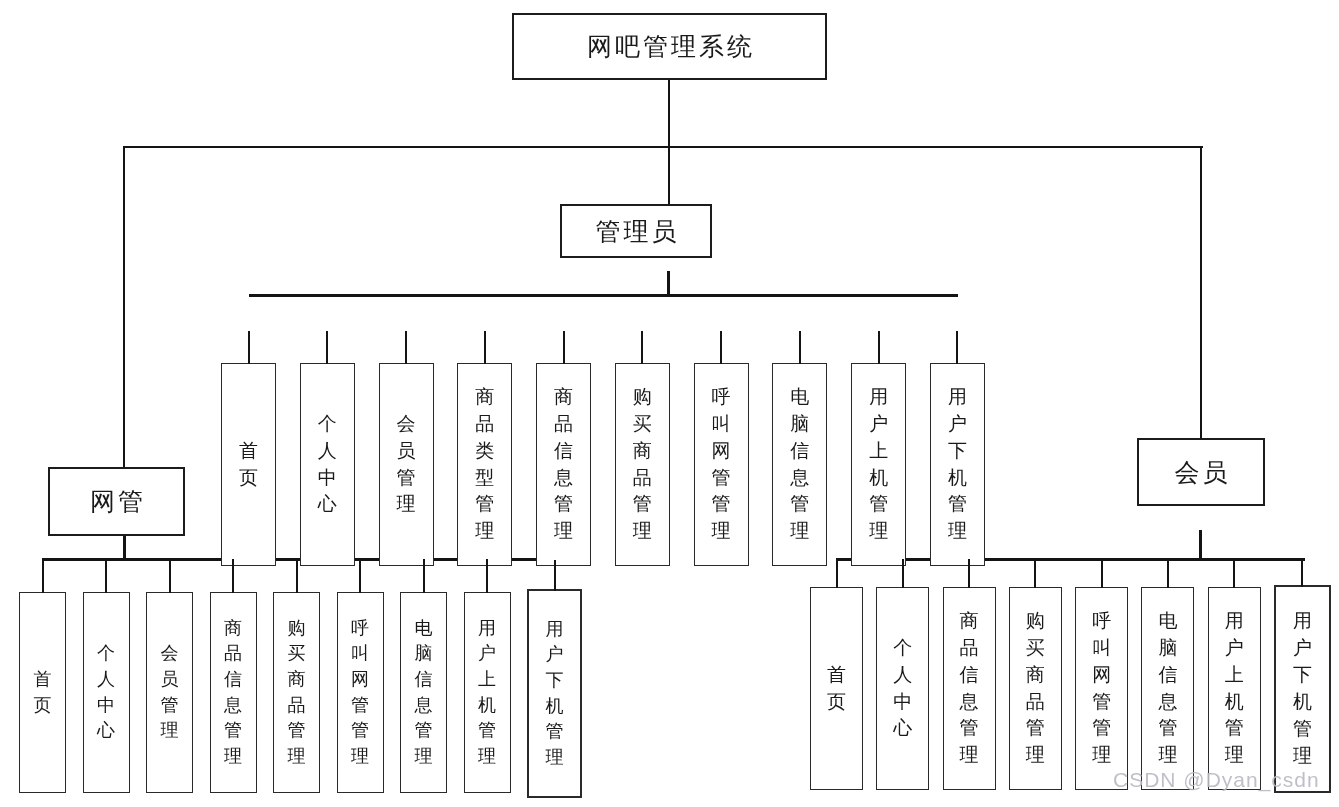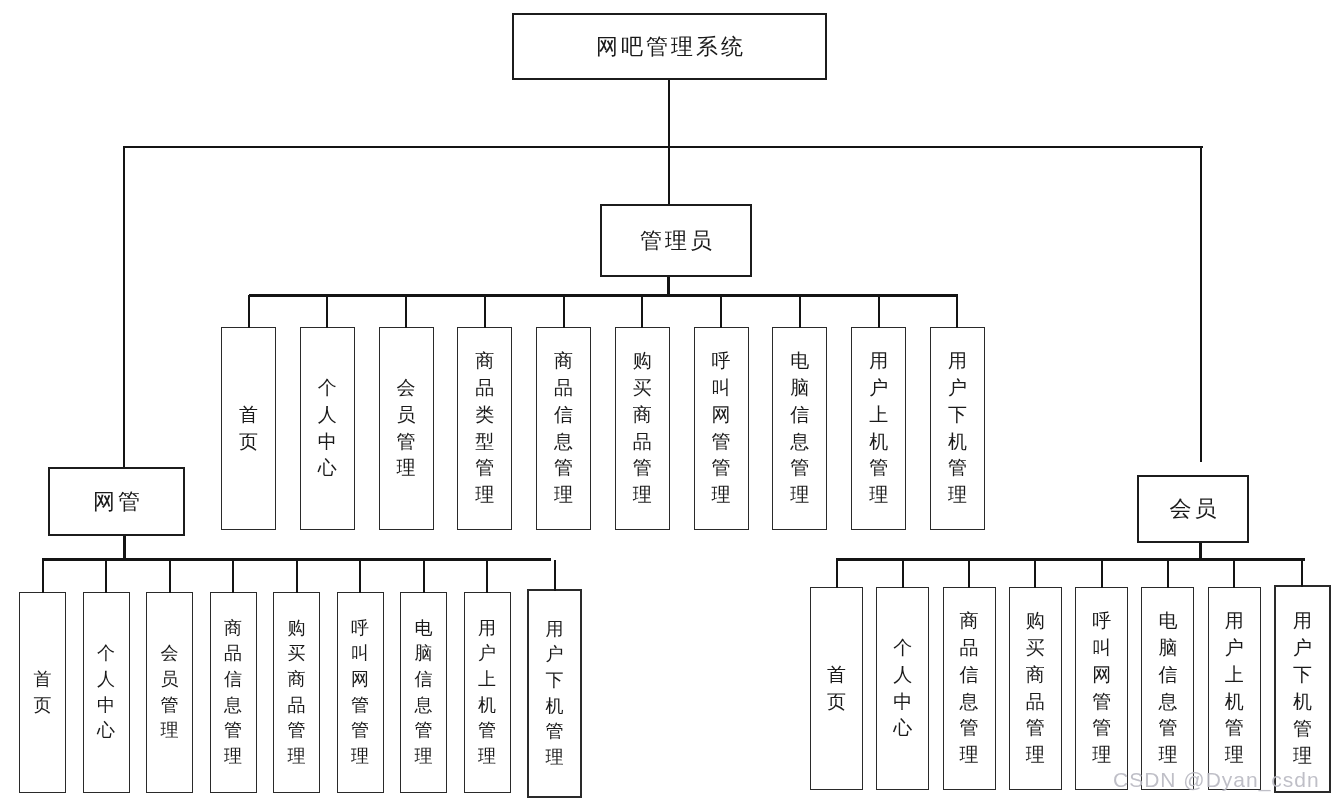--- a/index.html
+++ b/index.html
@@ -8,28 +8,28 @@
 
   
   .hl{position:absolute;height:2px;background:#141414;}
   .vl{position:absolute;width:2px;background:#141414;}
   .hl.thick{height:3px;}
   .vl.thick{width:3px;}
 
   
   .pbox{position:absolute;box-sizing:border-box;background:#ffffff;border:2px solid #1c1c1c;
         display:flex;align-items:center;justify-content:center;
-        font-size:22px;color:#1a1a1a;letter-spacing:3px;text-indent:3px;z-index:2;}
+        font-size:25px;color:#1a1a1a;letter-spacing:3px;text-indent:3px;z-index:2;}
 
   .row{position:absolute;display:flex;justify-content:space-between;z-index:2;}
   .node{position:relative;box-sizing:border-box;background:#ffffff;border:1.5px solid #2a2a2a;
         display:flex;align-items:center;justify-content:center;color:#1a1a1a;}
   .node::before{content:"";position:absolute;left:calc(50% - 1px);width:2px;background:#141414;}
 
-  .row-admin .node{width:55px;height:203px;font-size:19px;}
+  .row-admin .node{width:55px;height:203px;font-size:19px;margin-top:36px;}
   .row-admin .node::before{top:-33px;height:33px;}
 
   .row-left .node{width:47px;height:201px;font-size:18px;}
   .row-left .node::before{top:-34px;height:34px;}
   .row-left .node.big{width:55px;height:209px;margin-top:-3px;border-width:2.5px;}
   .row-left .node.big::before{top:-31px;height:31px;}
 
   .row-right .node{width:53px;height:203px;font-size:19px;}
   .row-right .node::before{top:-29px;height:29px;}
   .row-right .node.big{width:57px;height:208px;margin-top:-2px;border-width:2.5px;}
@@ -58,29 +58,29 @@
   <div class="vl thick" style="left:123px;top:536px;height:22px"></div>
   <div class="hl thick" style="left:42px;top:558px;width:509px"></div>
 
   <div class="vl thick" style="left:1199px;top:530px;height:28px"></div>
   <div class="hl thick" style="left:836px;top:558px;width:469px"></div>
 
   <div class="pbox" style="left:512px;top:13px;width:315px;height:67px">
     <span>网吧管理系统</span>
   </div>
 
-  <div class="pbox" style="left:600px;top:204px;width:152px;height:73px">
+  <div class="pbox" style="left:560px;top:204px;width:152px;height:54px">
     <span>管理员</span>
   </div>
 
   <div class="pbox" style="left:48px;top:467px;width:137px;height:69px">
     <span>网管</span>
   </div>
 
-  <div class="pbox" style="left:1137px;top:475px;width:112px;height:68px">
+  <div class="pbox" style="left:1137px;top:438px;width:128px;height:68px">
     <span>会员</span>
   </div>
 
   <div class="row row-admin" style="left:221px;top:327px;width:764px">
     <div class="node">
         <span class="vtext">首页</span>
       </div>
     <div class="node">
         <span class="vtext">个人中心</span>
       </div>

